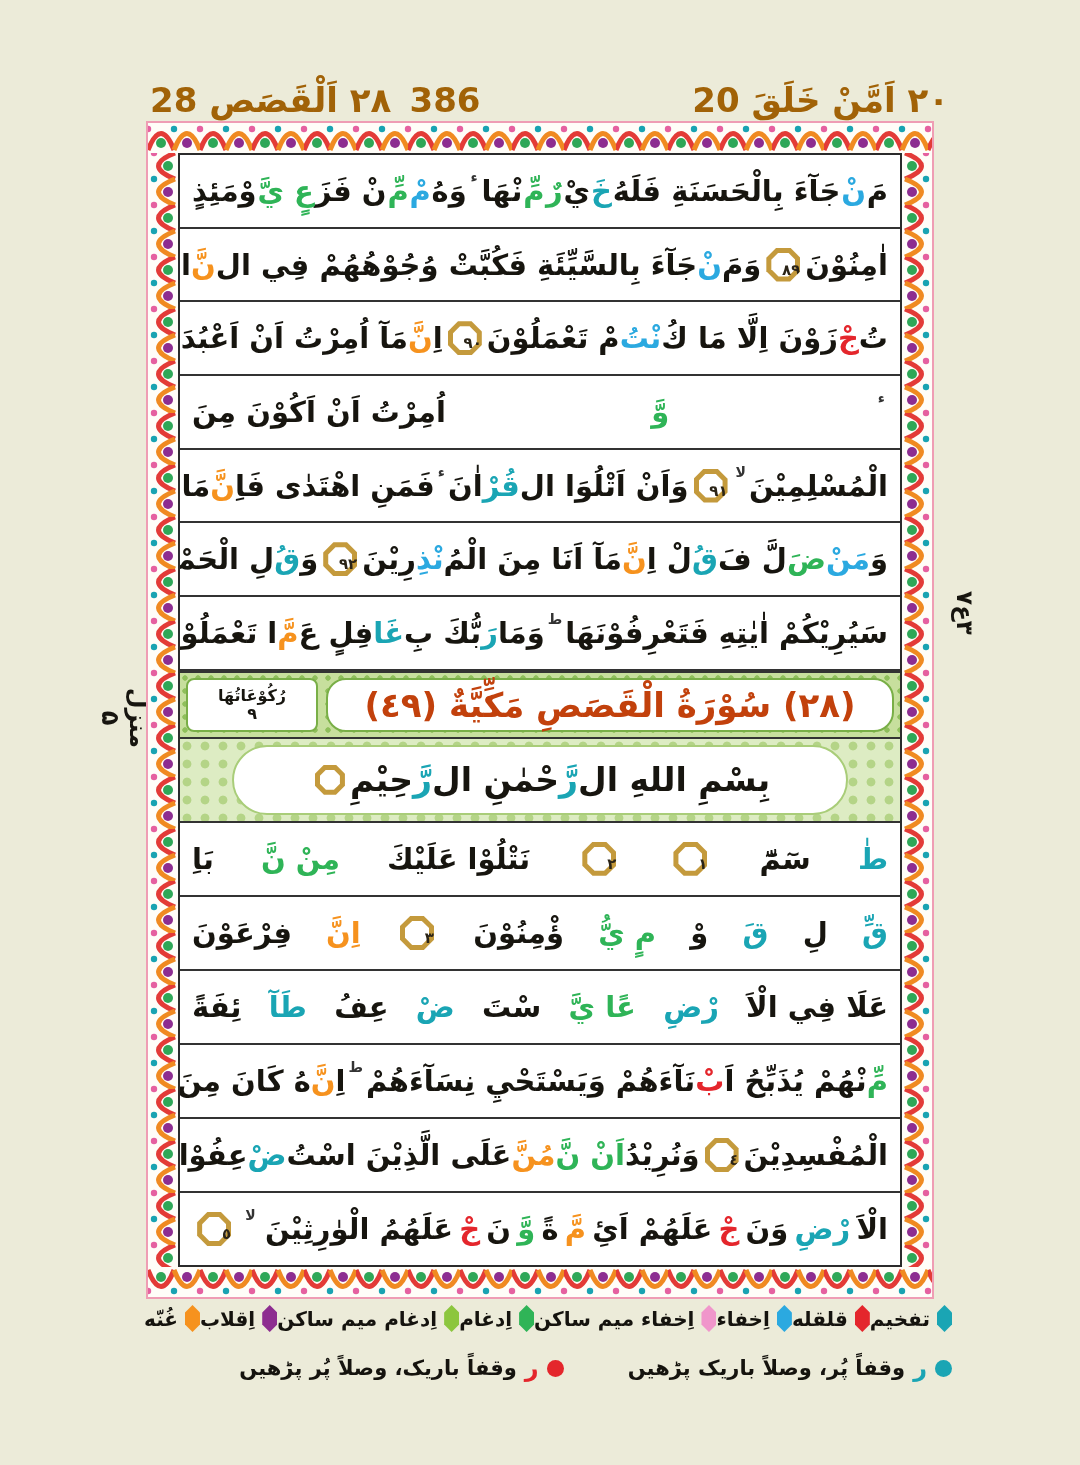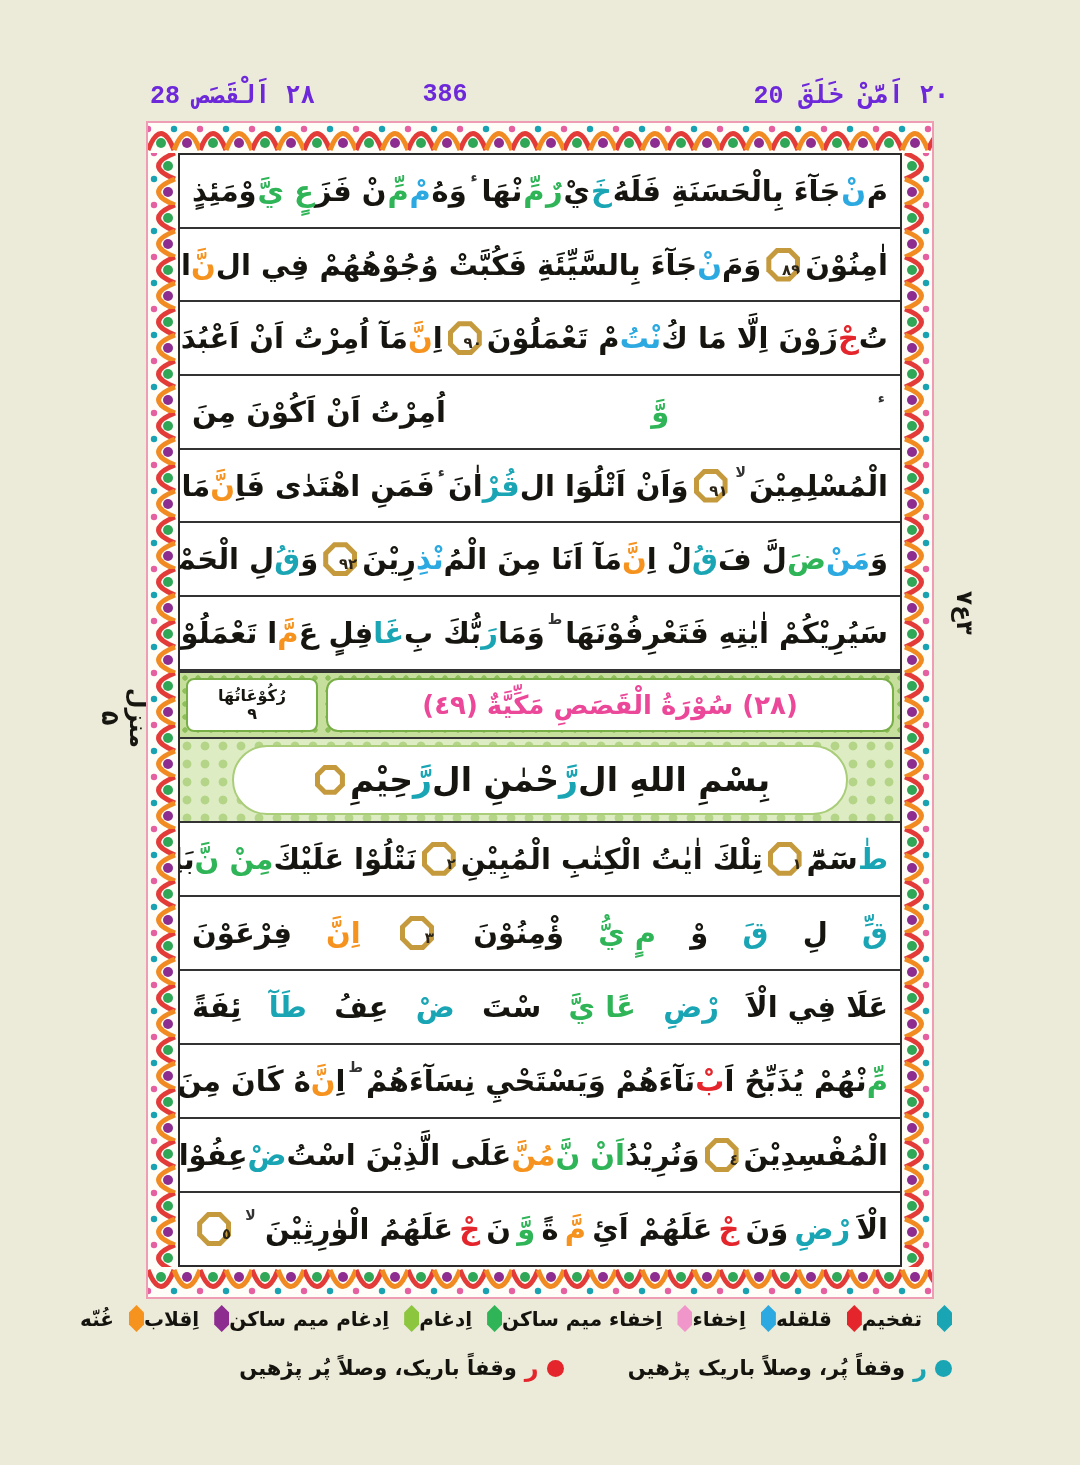--- a/index.html
+++ b/index.html
@@ -1,21 +1,21 @@
 <!DOCTYPE html>
 <html lang="ar"><head>
 <meta charset="utf-8">
 <style>
   html,body{margin:0;padding:0;}
   .page{position:relative;width:1080px;height:1465px;background:#ecebd9;
         font-family:"DejaVu Sans",sans-serif;overflow:hidden;}
 
   
-  .hdr{position:absolute;top:80px;height:40px;font-weight:700;font-size:25px;
-       color:#6d28d9;direction:rtl;white-space:nowrap;font-family:Liberation Mono, monospace;}
+  .hdr{position:absolute;top:80px;height:40px;font-weight:700;font-size:34px;
+       color:#a16207;direction:rtl;white-space:nowrap;}
   .hdr-juz{right:131px;}
   .hdr-page-ar{left:585px;width:120px;text-align:center;margin-top:39px;}
   .hdr-page-lat{left:400px;width:90px;text-align:center;}
   .hdr-surah{left:150px;}
 
   
   .frame{position:absolute;left:146px;top:121px;width:788px;height:1178px;
          background:#fff;border:2px solid #ef9db4;box-sizing:border-box;}
   .bd{position:absolute;}
   .bd svg{display:block;width:100%;height:100%;}
@@ -53,23 +53,23 @@
   
   .surah-band{flex:0 0 68px;display:flex;direction:rtl;align-items:stretch;gap:8px;
       padding:5px 6px;box-sizing:border-box;border-bottom:2px solid #333;
       background:
         radial-gradient(circle at 5px 5px,#8fbf5b 2.4px,transparent 3px) 0 0/13px 13px,
         #c7df9d;
       border-top:2px solid #333;}
   .sb-box{flex:0 0 128px;background:#fff;border:2px solid #79af47;border-radius:8px;
       display:flex;flex-direction:column;align-items:center;justify-content:center;
       font-size:16px;font-weight:700;color:#17150f;line-height:1.1;}
-  .sb-center{flex:1;background:#fff;border:2px solid #79af47;border-radius:12px;
+  .sb-center{flex:1;background:#fff;border:2px solid #79af47;border-radius:20px;
       display:flex;align-items:center;justify-content:center;
-      font-size:26px;font-weight:700;color:#ec4899;direction:rtl;}
+      font-size:34px;font-weight:700;color:#c2410c;direction:rtl;}
 
   
   .bism-band{flex:0 0 84px;display:flex;align-items:center;justify-content:center;
       border-bottom:2px solid #333;box-sizing:border-box;
       background:
         radial-gradient(circle at 7px 7px,#b4d487 4px,transparent 4.8px) 0 0/18px 18px,
         #ddecc3;}
   .bism-cart{min-width:560px;height:66px;background:#fff;border:2.5px solid #a9cd79;
       border-radius:36px;display:flex;align-items:center;justify-content:center;
       direction:rtl;font-size:33px;font-weight:700;color:#17150f;padding:0 26px;}
@@ -79,21 +79,21 @@
   .manzil{position:absolute;left:84px;top:690px;width:80px;text-align:center;
       transform:rotate(90deg);font-size:24px;font-weight:700;color:#17150f;direction:rtl;}
   .rukumark{position:absolute;right:70px;top:600px;width:90px;text-align:center;
       transform:rotate(90deg);font-size:23px;font-weight:700;color:#17150f;direction:rtl;
       letter-spacing:4px;}
 
   
   .legend1{position:absolute;left:150px;top:1305px;width:802px;display:flex;direction:rtl;
       justify-content:space-between;align-items:center;font-size:20px;font-weight:700;
       color:#15130e;}
-  .lg-item{display:flex;align-items:center;gap:15px;white-space:nowrap;}
+  .lg-item{display:flex;align-items:center;gap:7px;white-space:nowrap;}
   .dm{width:15px;height:27px;display:inline-block;
       clip-path:polygon(50% 0,100% 28%,100% 72%,50% 100%,0 72%,0 28%);}
   .legend2{position:absolute;right:128px;top:1354px;display:flex;direction:rtl;gap:64px;
       font-size:21px;font-weight:700;color:#15130e;}
   .lg2-item{display:flex;align-items:center;gap:8px;white-space:nowrap;}
   .dot{width:17px;height:17px;border-radius:50%;display:inline-block;}
   .ra{font-size:24px;font-weight:700;}
 </style>
 </head>
 <body>
@@ -283,21 +283,20 @@
             <span class="seg-ink">حِيْمِ</span>
             <span class="vb"></span>
           </div>
       </div>
 
       <div class="lines lines-after">
           <div class="qline">
             <span class="seg-teal">طٰ</span>
             <span class="seg-ink">سٓمّٓ</span>
             <span class="vb"><span>١</span></span>
-            <span class="seg-ink">تِلْكَ اٰيٰتُ الْكِتٰبِ الْمُبِيْنِ</span>
             <span class="vb"><span>٢</span></span>
             <span class="seg-ink">نَتْلُوْا عَلَيْكَ </span>
             <span class="seg-green">مِنْ نَّ</span>
             <span class="seg-ink">بَاِ</span>
           </div>
           <div class="qline">
             <span class="seg-teal">قِّ</span>
             <span class="seg-ink"> لِ</span>
             <span class="seg-teal">قَ</span>
             <span class="seg-ink">وْ</span>

